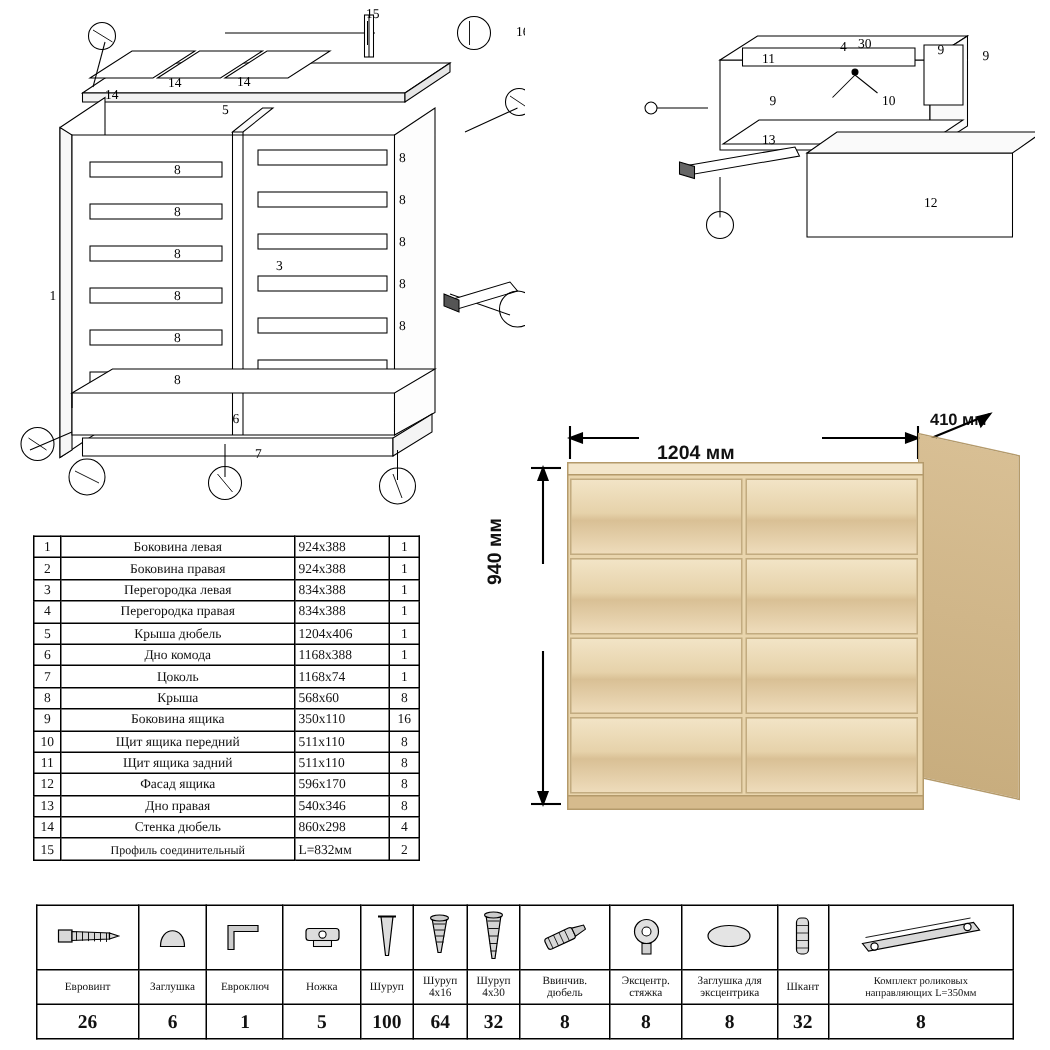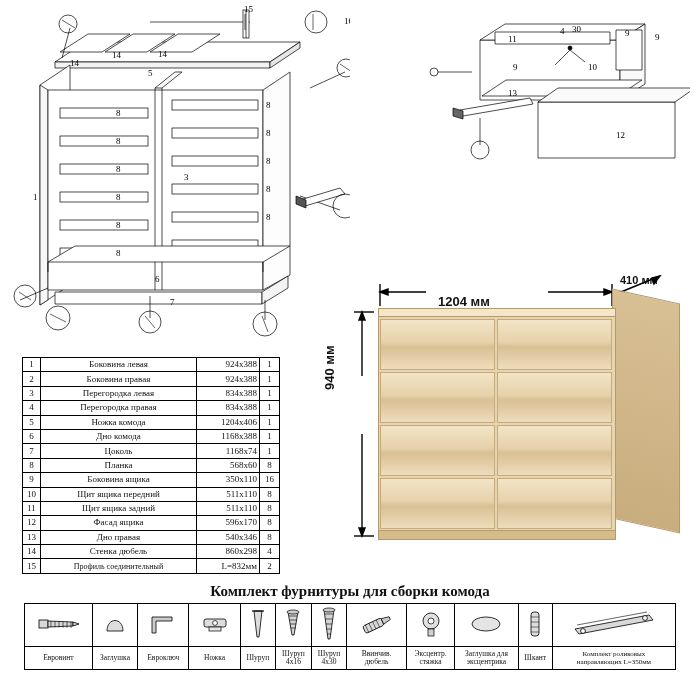--- a/index.html
+++ b/index.html
@@ -11,21 +11,21 @@
 
   
   #exploded{left:0;top:0;width:350px;height:345px;}
   #drawer-detail{left:420px;top:10px;width:270px;height:160px;}
 
   
   #parts-table{left:22px;top:357px;width:258px;border-collapse:collapse;font-size:9px;}
   #parts-table td{border:1px solid #000;padding:0 2px;height:13.4px;line-height:13px;}
   #parts-table td.idx{width:13px;text-align:center;}
   #parts-table td.nm{text-align:center;margin-top:40px;}
-  #parts-table td.dim{width:58px;text-align:right;}
+  #parts-table td.dim{width:58px;text-align:left;}
   #parts-table td.qty{width:15px;text-align:center;}
 
   
   #render-wrap{left:330px;top:270px;width:366px;height:300px;}
   .dim-text{font-weight:bold;font-size:13px;font-family:"Liberation Sans",sans-serif;}
   .dr{position:absolute;background:linear-gradient(180deg,#f2e4c6 0%,#e6d2aa 45%,#d9c095 55%,#eedcbb 100%);border:1px solid #bba madeira;box-sizing:border-box;border:1px solid #c2ab80;}
 
   
   #fit-title{left:0;top:583px;width:700px;text-align:center;font-size:15px;font-weight:bold;}
   #fit-table{left:24px;top:603px;width:652px;border-collapse:collapse;font-size:7.5px;font-family:"Liberation Serif",serif;}
@@ -208,39 +208,39 @@
           <td class="qty">1</td>
         </tr>
       <tr>
           <td class="idx">4</td>
           <td class="nm">Перегородка правая</td>
           <td class="dim">834х388</td>
           <td class="qty">1</td>
         </tr>
       <tr>
           <td class="idx">5</td>
-          <td class="nm">Ножка комода</td>
+          <td class="nm">Крыша дюбель</td>
           <td class="dim">1204х406</td>
           <td class="qty">1</td>
         </tr>
       <tr>
           <td class="idx">6</td>
           <td class="nm">Дно комода</td>
           <td class="dim">1168х388</td>
           <td class="qty">1</td>
         </tr>
       <tr>
           <td class="idx">7</td>
           <td class="nm">Цоколь</td>
           <td class="dim">1168х74</td>
           <td class="qty">1</td>
         </tr>
       <tr>
           <td class="idx">8</td>
-          <td class="nm">Планка</td>
+          <td class="nm">Крыша</td>
           <td class="dim">568х60</td>
           <td class="qty">8</td>
         </tr>
       <tr>
           <td class="idx">9</td>
           <td class="nm">Боковина ящика</td>
           <td class="dim">350х110</td>
           <td class="qty">16</td>
         </tr>
       <tr>
@@ -325,21 +325,20 @@
       <div class="abs dr" style="left:119px;top:62px;width:115px;height:51px;"></div>
       <div class="abs dr" style="left:2px;top:115px;width:115px;height:51px;"></div>
       <div class="abs dr" style="left:119px;top:115px;width:115px;height:51px;"></div>
       <div class="abs dr" style="left:2px;top:168px;width:115px;height:51px;"></div>
       <div class="abs dr" style="left:119px;top:168px;width:115px;height:51px;"></div>
 
       <div class="abs" style="left:0;top:220px;width:236px;height:8px;background:#d6bb8d;border:1px solid #b49a6b;"></div>
     </div>
   </div>
 
-  <div id="fit-title" class="abs">Комплект фурнитуры для сборки комода</div>
 
   <table id="fit-table" class="abs">
     <tbody>
       <tr class="imgrow">
         <td>
           <svg width="46" height="30" viewBox="0 0 46 30">
               <g stroke="#000" fill="#d8d8d8" stroke-width="0.8">
                 <rect x="4" y="11" width="9" height="8"></rect>
                 <path d="M13 12 L38 13 L38 17 L13 18 Z"></path>
                 <path d="M16 12v6M20 12.2v6M24 12.4v6M28 12.6v6M32 12.8v6M36 13v6" stroke-width="0.6"></path>
@@ -435,16 +434,30 @@
         <td style="white-space:pre-line">Ввинчив.
 дюбель</td>
         <td style="white-space:pre-line">Эксцентр.
 стяжка</td>
         <td style="white-space:pre-line">Заглушка для
 эксцентрика</td>
         <td>Шкант</td>
         <td style="white-space:pre-line;font-size:7px">Комплект роликовых
 направляющих L=350мм</td>
       </tr>
+      <tr class="qtyrow">
+        <td>26</td>
+        <td>6</td>
+        <td>1</td>
+        <td>5</td>
+        <td>100</td>
+        <td>64</td>
+        <td>32</td>
+        <td>8</td>
+        <td>8</td>
+        <td>8</td>
+        <td>32</td>
+        <td>8</td>
+      </tr>
     </tbody>
   </table>
 
 </div>
 
 </body></html>

